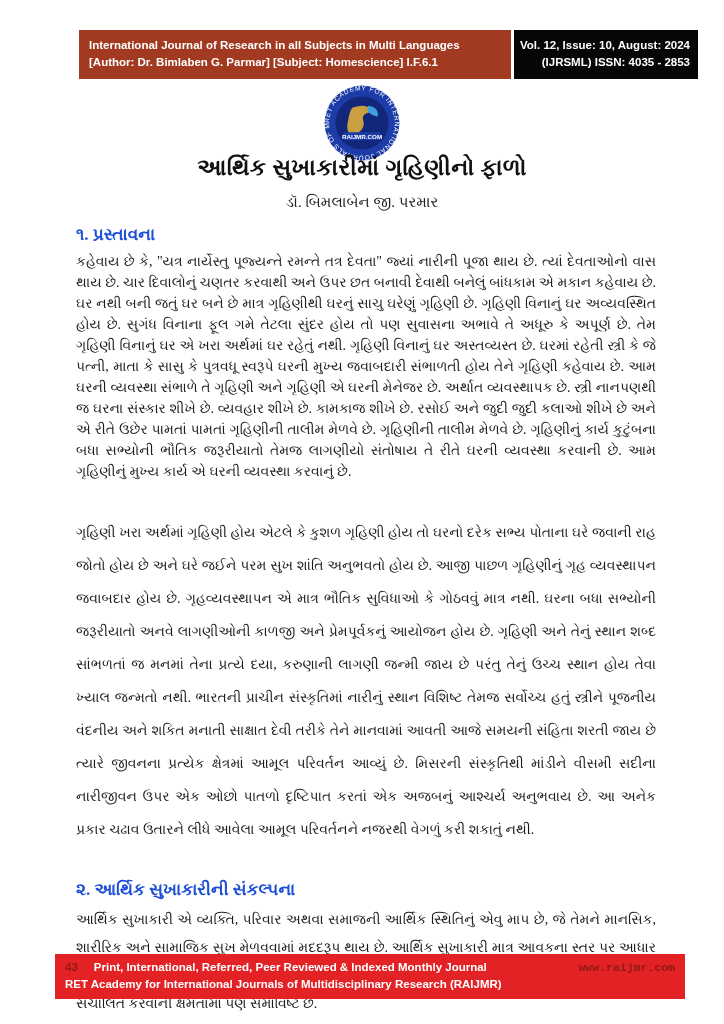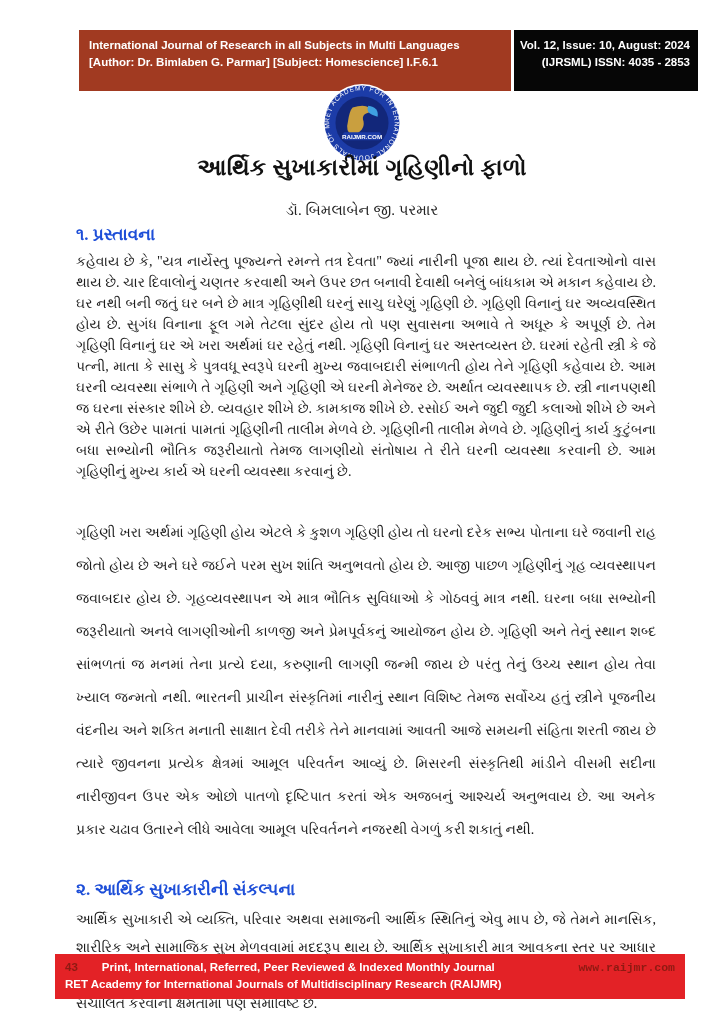--- a/index.html
+++ b/index.html
@@ -8,21 +8,21 @@
     width: 724px; height: 1024px;
     font-family: "Liberation Serif", "DejaVu Serif", serif;
     color: #1a1a1a;
     position: relative;
     overflow: hidden;
   }
 
   
   .header {
     position: absolute; left: 79px; top: 30px; right: 26px;
-    display: flex; height: 61px;
+    display: flex; height: 49px;
     font-family: "Liberation Sans", "DejaVu Sans", sans-serif;
   }
   .header-left {
     background: #A13A21; color: #ffffff;
     flex: 1 1 auto; padding: 7px 10px 6px 10px;
     font-size: 11.5px; font-weight: bold; line-height: 17px;
     white-space: nowrap;
   }
   .header-gap { width: 3px; background: #ffffff; }
   .header-right {
@@ -34,21 +34,21 @@
 
   
   .logo-wrap {
     position: absolute; left: 0; right: 0; top: 84px;
     display: flex; justify-content: center;
   }
 
   
   .title-block { position: absolute; left: 0; right: 0; top: 155px; text-align: center; }
   .article-title { font-size: 23px; font-weight: bold; color: #111; letter-spacing: 0.3px; }
-  .article-author { margin-top: 21px; font-size: 15px; color: #222; }
+  .article-author { margin-top: 13px; font-size: 15px; color: #222; }
 
   
   .bodytext { position: absolute; left: 76px; width: 580px; top: 225px; }
   .sec-heading { font-size: 17px; font-weight: bold; color: #1d4ed8; }
   .para {
     font-size: 14px; text-align: justify; color: #1c1c1c;
     text-justify: inter-word;
   }
   .para.tight { line-height: 21px; }
   .para.mid   { line-height: 33px; }
@@ -59,21 +59,21 @@
 
   
   .footer {
     position: absolute; left: 55px; right: 39px; top: 954px;
     background: #E32226; color: #ffffff;
     font-family: "Liberation Sans", "DejaVu Sans", sans-serif;
     font-weight: bold; font-size: 11.5px;
     padding: 6px 10px 7px 10px; line-height: 15px;
   }
   .footer-row1 { display: flex; align-items: baseline; }
-  .footer-pageno { color: #8E1A12; margin-right: 24px; }
+  .footer-pageno { color: #8E1A12; margin-right: 16px; }
   .footer-line1 { flex: 1 1 auto; }
   .footer-site { color: #8E1A12; font-family: Liberation Mono, monospace; }
   .footer-row2 { margin-top: 2px; }
 </style>
 </head>
 <body>
 
 <div class="header">
   <div class="header-left">
     <div>International Journal of Research in all Subjects in Multi Languages</div>

